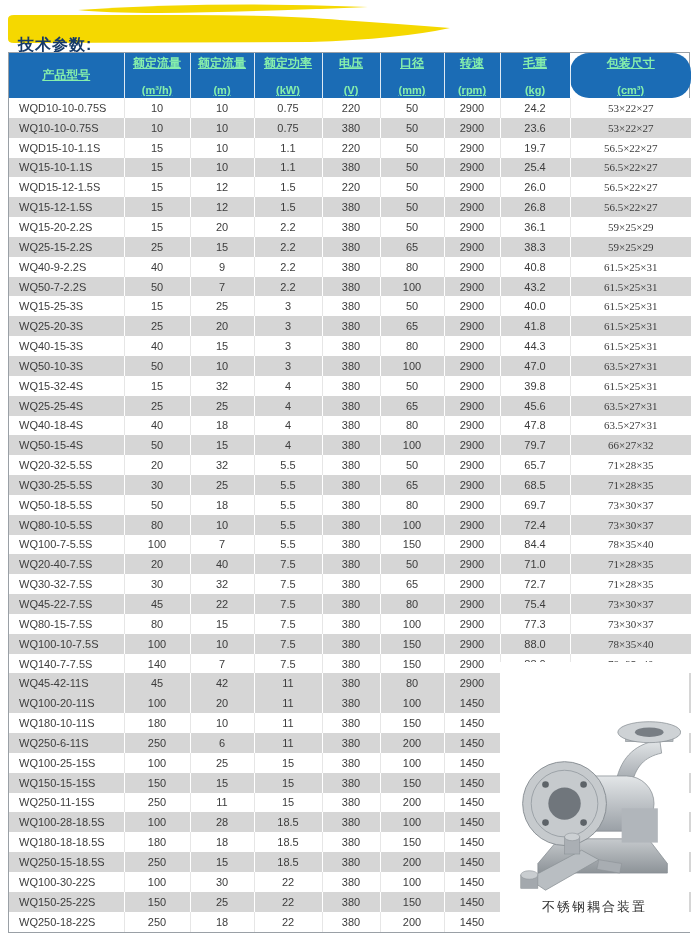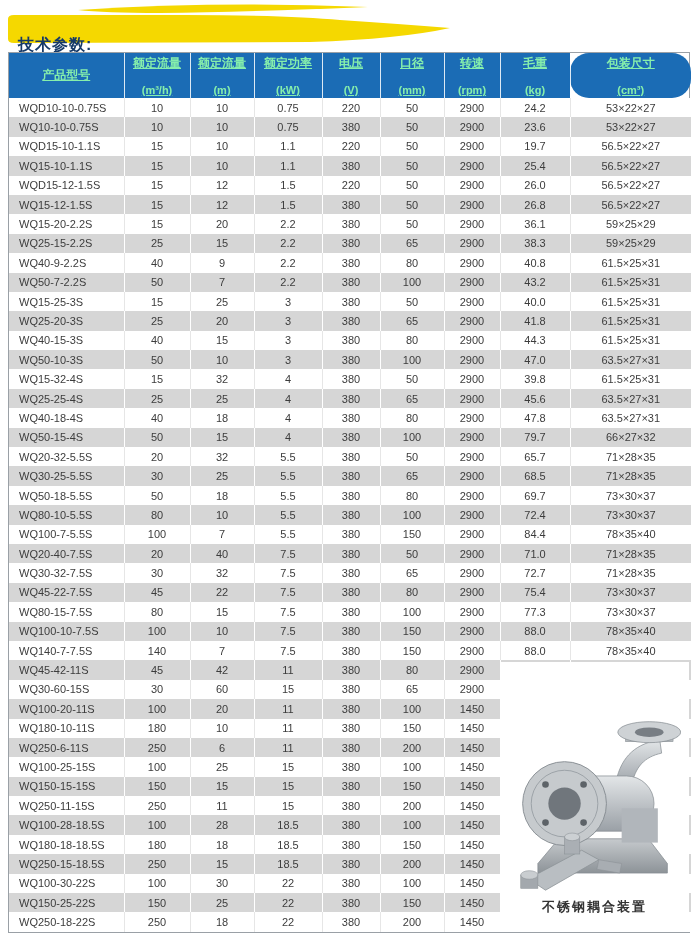--- a/index.html
+++ b/index.html
@@ -18,31 +18,31 @@
     border:1px solid #9aa0a6; }
   table { border-collapse:collapse; table-layout:fixed; width:100%; height:100%; }
   thead th { background:#1b6cb5; color:#86efac; font-size:12px; font-weight:bold;
     height:45px; padding:0; vertical-align:middle; text-align:center;
     border-right:1px solid rgba(255,255,255,.85);text-decoration:underline; }
   thead th:last-child { border-right:none;border-radius:19px; }
   thead th .h2 { font-size:11px; font-weight:bold; margin-top:12px; }
   tbody tr { height:19.4px;margin-top:40px; }
   tbody td { padding:0; font-size:11px; color:#3c3c3c; text-align:center;
     white-space:nowrap; overflow:hidden; background:#ffffff; border-right:1px solid #e6e6e6; }
-  tbody td:last-child { border-right:none; }
+  tbody td:last-child { border-right:none;font-family:Liberation Serif, serif; }
   tbody tr.alt td { background:#d6d6d6; border-right:1px solid #ffffff; }
   tbody tr.alt td:last-child { border-right:none; }
   tbody td.model { text-align:left; padding-left:10px; }
 
   
   .imgblock { position:absolute; left:500px; top:662px; width:189px; height:270px;
     background:#ffffff; z-index:2; display:flex; flex-direction:column;
     align-items:center; justify-content:flex-end; }
   .imgblock svg { display:block; }
-  .caption { font-size:13px; font-weight:bold; color:#333333;
+  .caption { font-size:13px; font-weight:normal; color:#333333;
     letter-spacing:2px; margin:4px 0 16px; }
 </style>
 </head>
 <body>
 
 <div class="page">
 
   <div class="banner">
     <svg width="470" height="50" viewBox="0 0 470 50">
       <path d="M78,10 Q220,1 368,7 Q250,12 160,13 Q104,13 78,10 Z" fill="#f5d800"></path>
@@ -428,31 +428,20 @@
             <td class="model">WQ45-42-11S</td>
             <td>45</td>
             <td>42</td>
             <td>11</td>
             <td>380</td>
             <td>80</td>
             <td>2900</td>
             <td></td>
             <td></td>
           </tr>
-          <tr>
-            <td class="model">WQ30-60-15S</td>
-            <td>30</td>
-            <td>60</td>
-            <td>15</td>
-            <td>380</td>
-            <td>65</td>
-            <td>2900</td>
-            <td></td>
-            <td></td>
-          </tr>
           <tr class="alt">
             <td class="model">WQ100-20-11S</td>
             <td>100</td>
             <td>20</td>
             <td>11</td>
             <td>380</td>
             <td>100</td>
             <td>1450</td>
             <td></td>
             <td></td>

